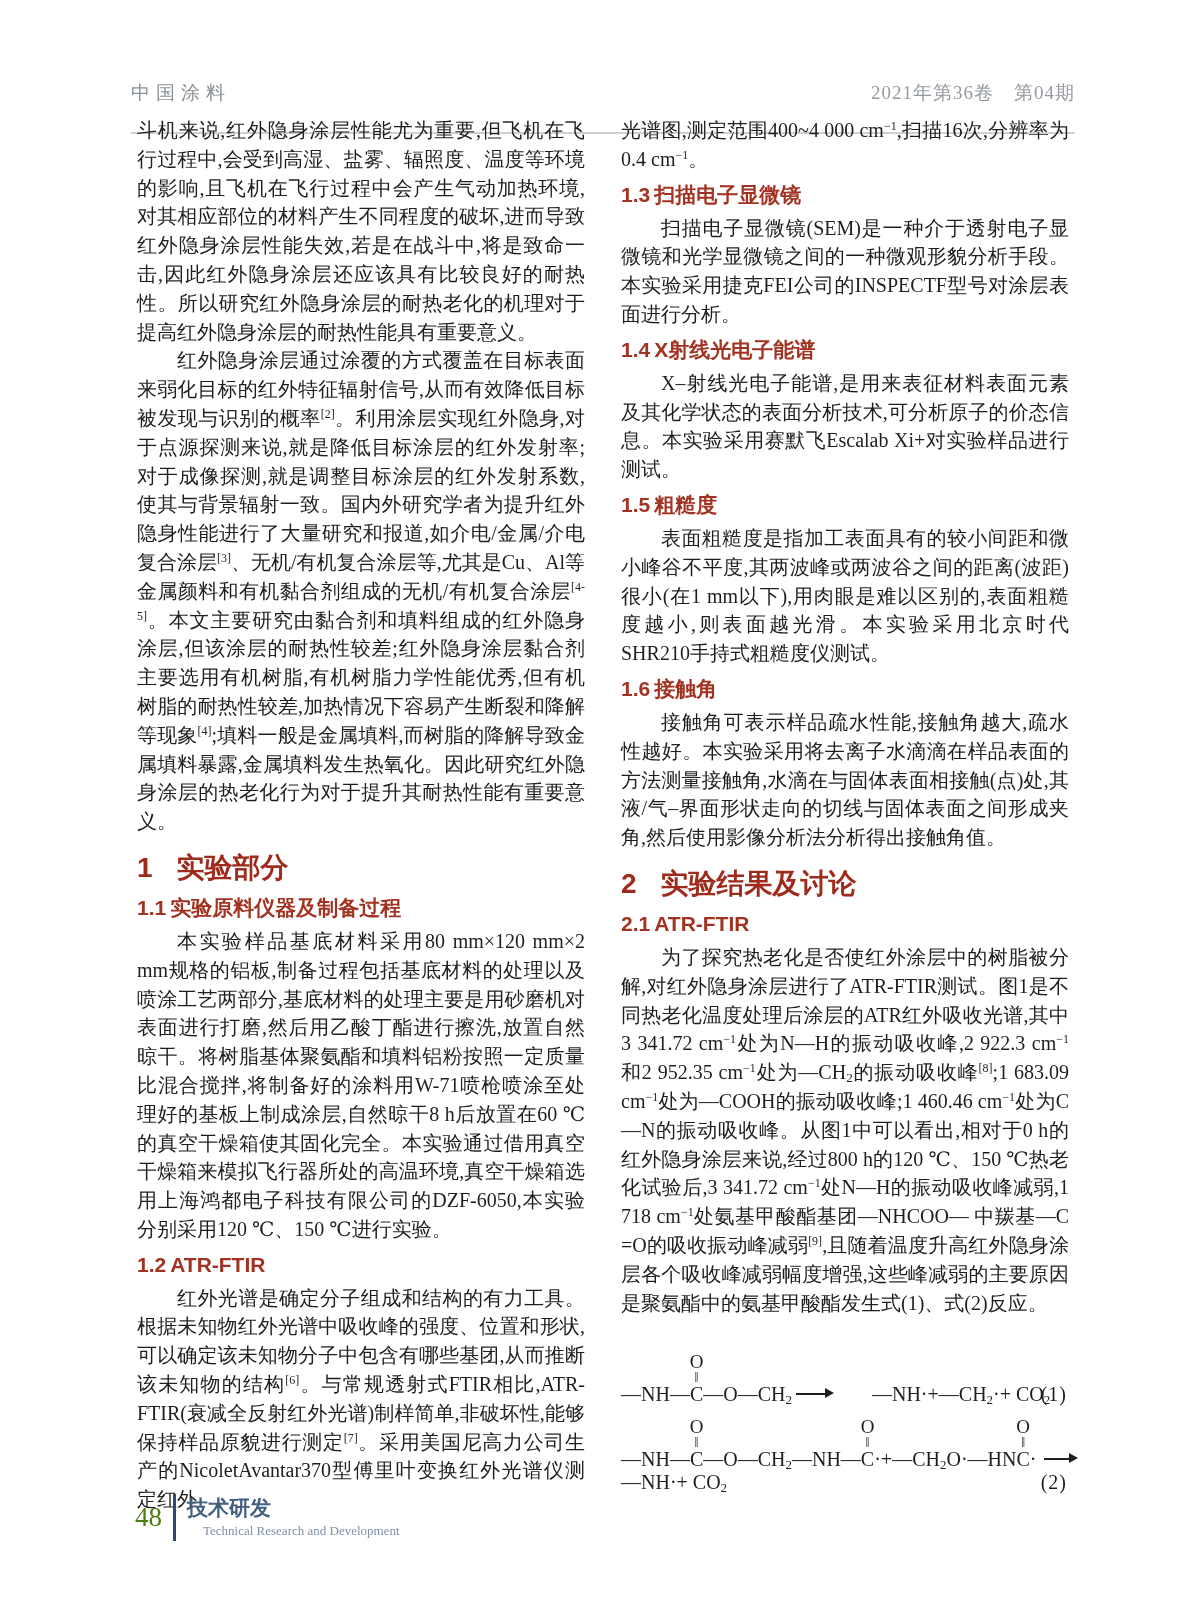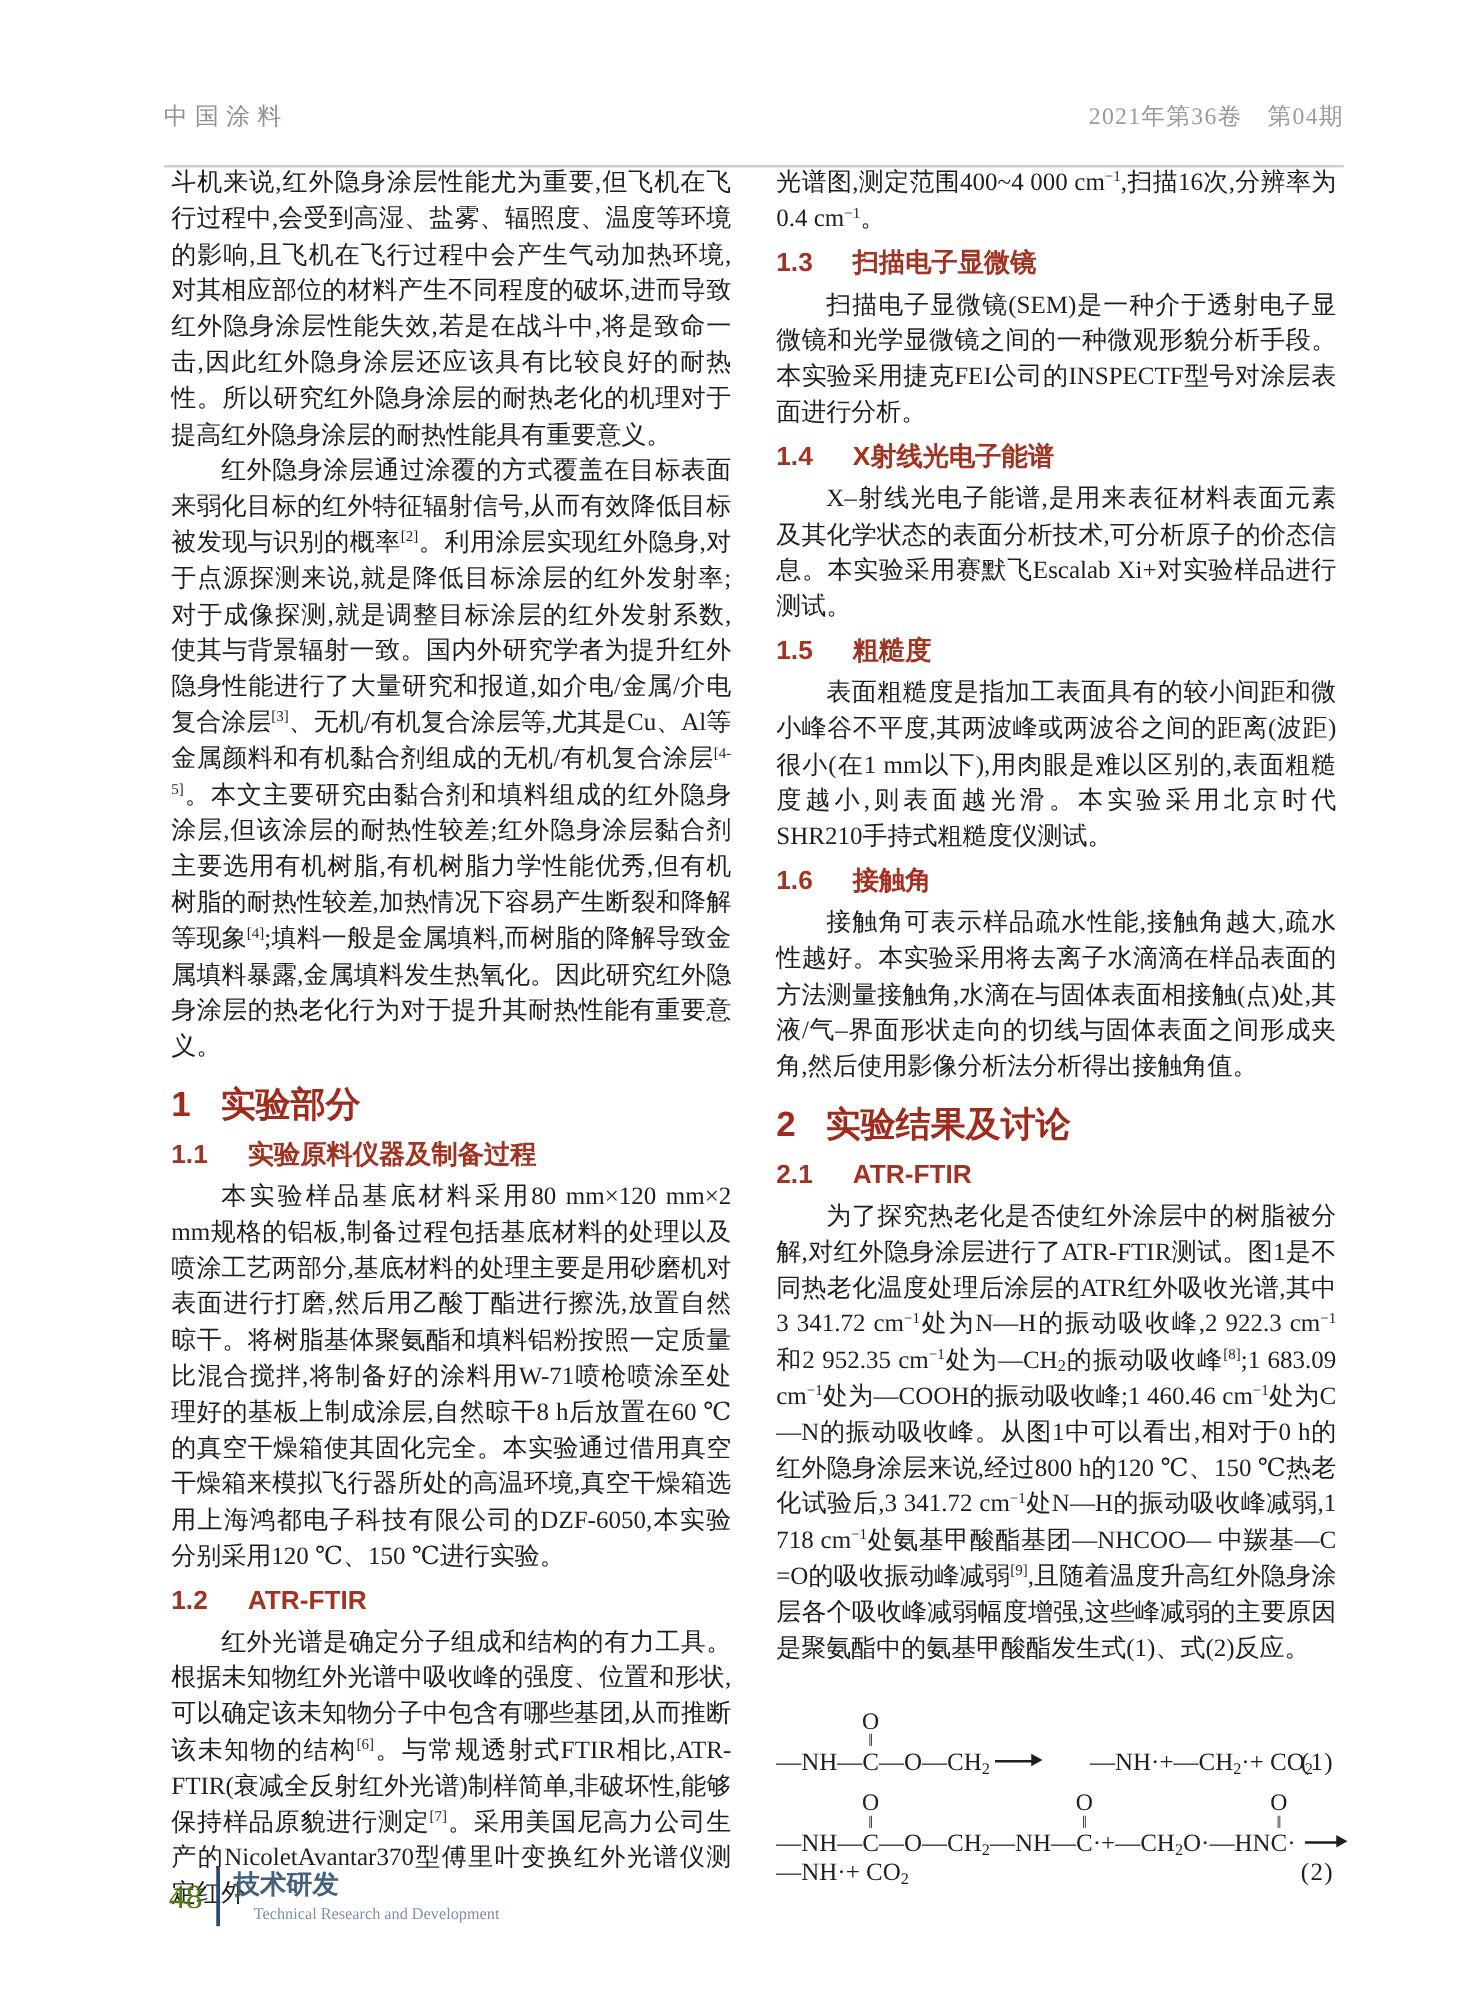--- a/index.html
+++ b/index.html
@@ -17,21 +17,21 @@
     position:absolute; top:80px; left:112px; right:112px;
     display:flex; justify-content:space-between; align-items:flex-end;
     padding-bottom:26px;
     border-bottom:2px solid #ccd1d5;
     font-size:19px; color:#8a9197;margin-left:19px;
   }
   .journal-name { letter-spacing:6px; }
   .issue-info { letter-spacing:1px; color:#959ba1; }
   
   .columns {
-    position:absolute; top:132px; left:137px; width:932px;
+    position:absolute; top:116px; left:137px; width:932px;
     display:flex; gap:36px;
   }
   .col { width:448px; }
   .body-text {
     font-size:20px; line-height:28.8px;
     text-align:justify; text-justify:inter-ideograph;
   }
   .indent { text-indent:2em; }
   sup { font-size:12px; line-height:0; vertical-align:7px; }
   sub { font-size:13px; line-height:0; vertical-align:-3px; }
@@ -40,21 +40,21 @@
     font-family:"Liberation Sans","DejaVu Sans",sans-serif;
     font-size:28px; font-weight:bold; color:#9e2b1c;
     margin:14px 0 7px; line-height:36px;
   }
   .section-heading .sec-num { margin-right:24px; }
   .sub-heading {
     font-family:"Liberation Sans","DejaVu Sans",sans-serif;
     font-size:21px; font-weight:bold; color:#a23322;
     margin:6px 0 4px; line-height:30px;
   }
-  .sub-heading .sub-num { margin-right:32px; }
+  .sub-heading .sub-num { margin-right:4px; }
   
   .equations { margin-top:24px; font-size:20px; }
   .eq-line { position:relative; white-space:nowrap; padding-top:42px; }
   .eq-line2 { position:relative; white-space:nowrap; }
   .eq-num { position:absolute; right:2px; bottom:0; letter-spacing:1px; }
   .carbonyl { position:relative; display:inline-block; }
   .cb-stack {
     position:absolute; left:50%; bottom:96%; transform:translateX(-50%);
     display:flex; flex-direction:column; align-items:center;
   }

